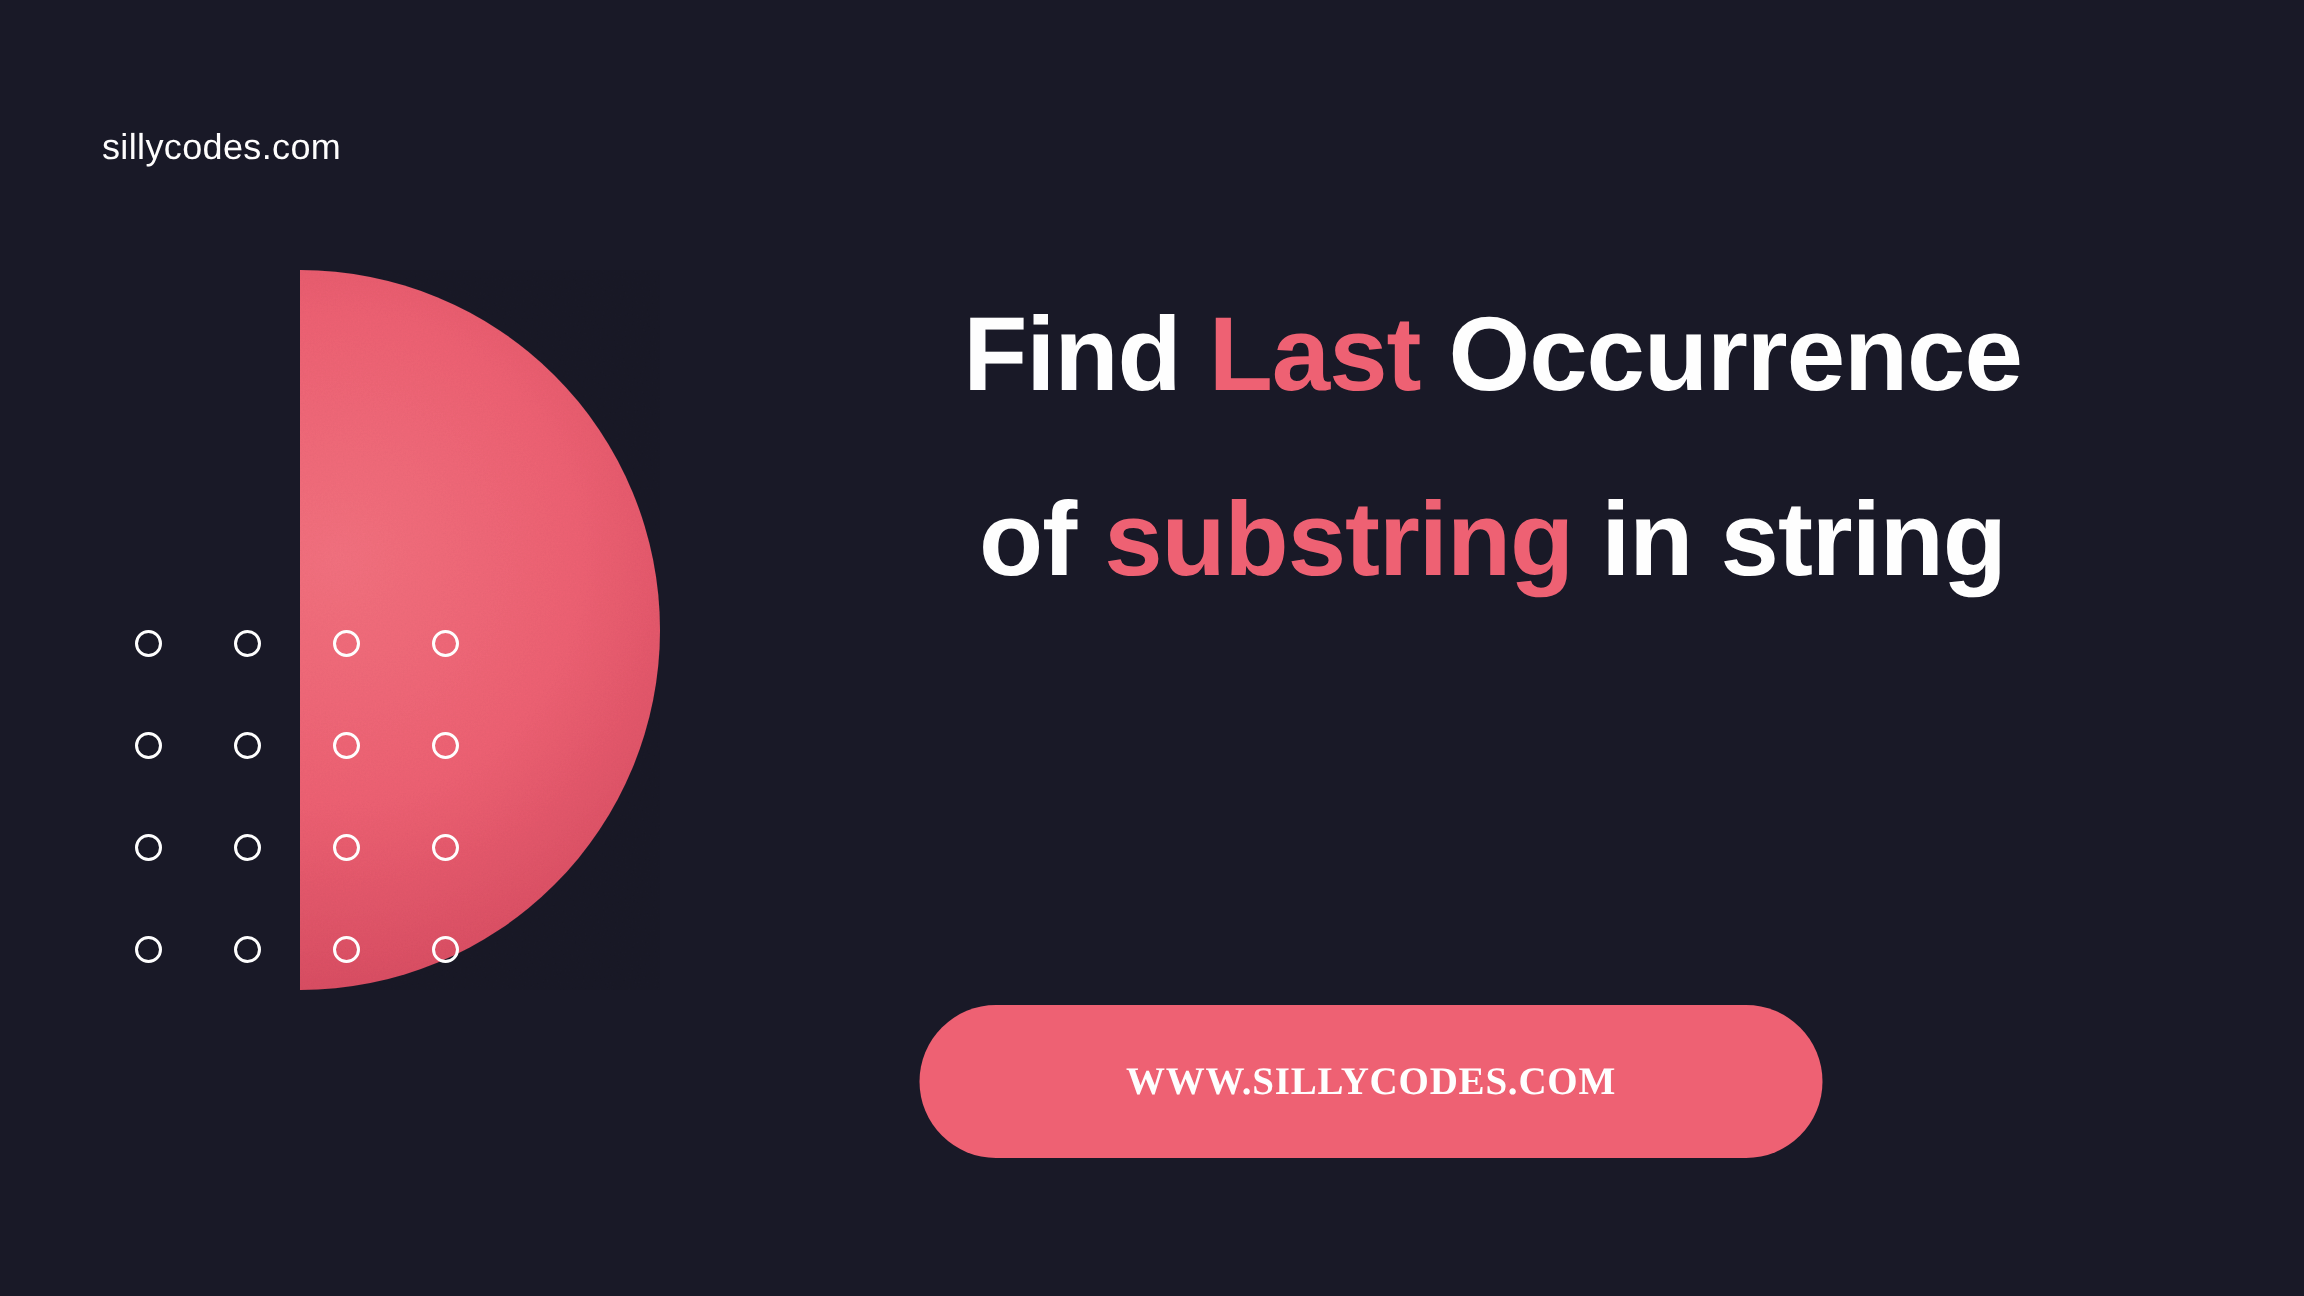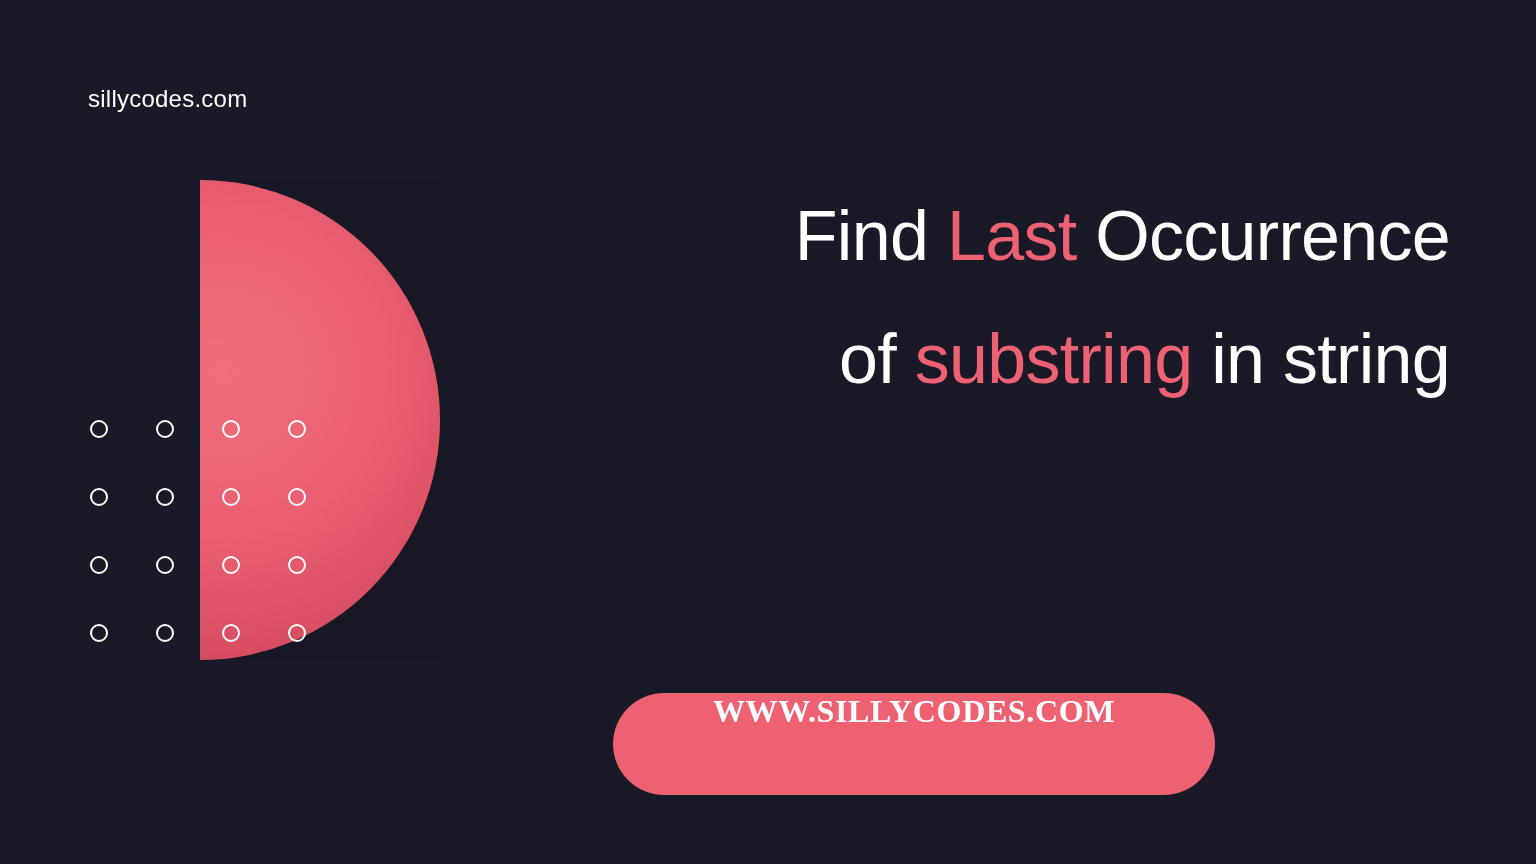--- a/index.html
+++ b/index.html
@@ -13,21 +13,21 @@
       height: 864px;
       background-color: #191927;
       font-family: -apple-system, BlinkMacSystemFont, 'Segoe UI', 'Helvetica Neue', Arial, sans-serif;
       position: relative;
       overflow: hidden;
     }
 
     .site-label {
       position: absolute;
       top: 85px;
-      left: 88px;
+      left: 68px;
       color: #fefdfd;
       font-size: 24px;
       font-weight: 400;
       letter-spacing: 0.01em;
     }
 
     .half-circle {
       position: absolute;
       top: 180px;
       left: 200px;
@@ -58,48 +58,48 @@
       border: 2.5px solid #fefefe;
       border-radius: 50%;
       background: transparent;
     }
 
     .main-title {
       position: absolute;
       top: 175px;
       left: 540px;
       width: 910px;
-      text-align: right;
+      text-align: center;
       color: #fefefe;
       font-size: 70px;
-      font-weight: 400;
+      font-weight: 700;
       line-height: 1.75;
       letter-spacing: -0.01em;
     }
 
     .main-title .accent {
       color: #ee6173;
     }
 
     .pill-button {
       position: absolute;
       top: 670px;
       left: 613px;
       width: 602px;
       height: 102px;
       background-color: #ee6173;
       border-radius: 60px;
       display: flex;
+      align-items: center;
       justify-content: center;
       color: #fefefe;
-      font-size: 32px;
+      font-size: 26px;
       font-weight: 800;
       letter-spacing: 0.02em;
       font-family: Georgia, 'Times New Roman', serif;
-      margin-top: 23px;
     }
   </style>
 </head>
 <body>
 
 <div class="site-label">sillycodes.com</div>
 
 <div class="half-circle">
   <svg viewBox="0 0 480 480">
     <defs>

